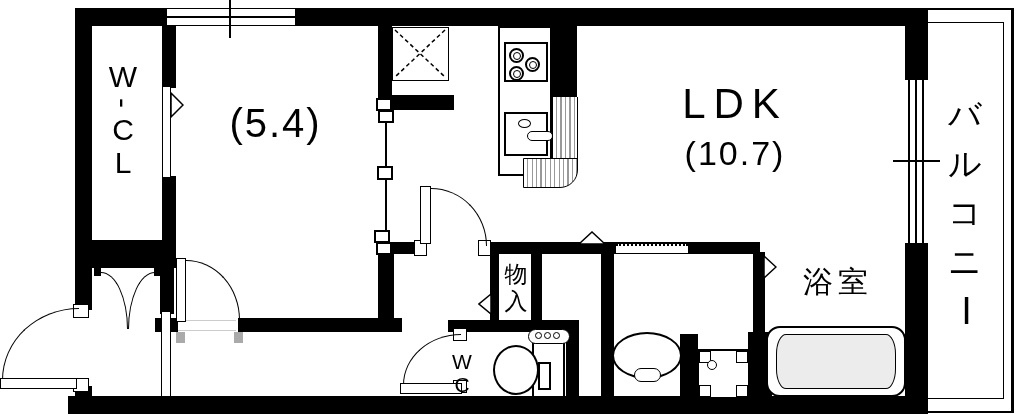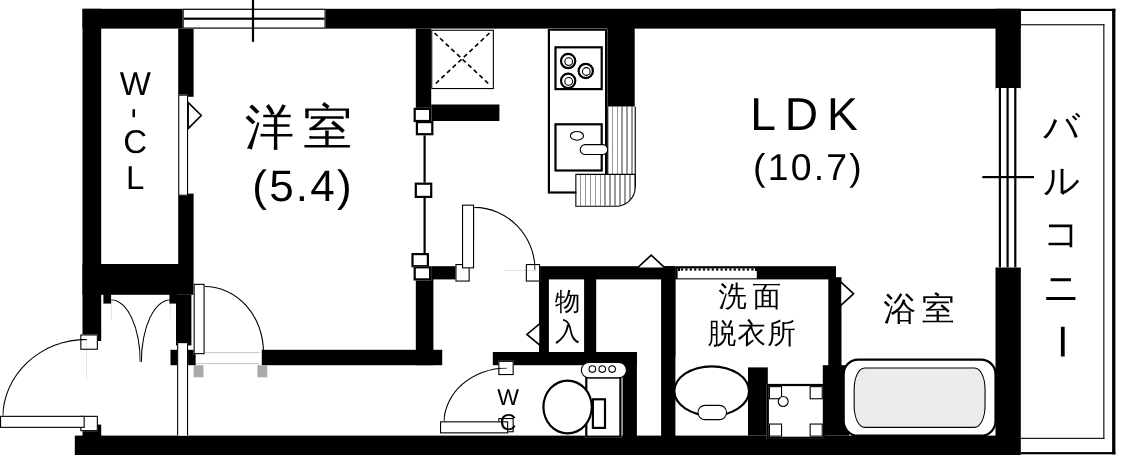--- a/index.html
+++ b/index.html
@@ -173,21 +173,20 @@
   <div class="abs" style="left:776px;top:334px;width:120px;height:55px;background:#ececec;border:1.5px solid #000;border-radius:10px/20px;box-sizing:border-box"></div>
 
   <div class="lbl vstack" style="left:103px;top:60px;width:40px;font-size:30px;line-height:33px">
     <span>W</span>
     <span class="rot90" style="height:20px;line-height:20px">-</span>
     <span>C</span>
     <span>L</span>
   </div>
 
   <div class="lbl" style="left:168px;top:92px;width:215px">
-    <div style="font-size:45px;letter-spacing:8px">洋室</div>
     <div style="font-size:40px;margin-top:10px;letter-spacing:2px">(5.4)</div>
   </div>
 
   <div class="lbl" style="left:640px;top:82px;width:190px">
     <div style="font-size:42px;letter-spacing:8px">LDK</div>
     <div style="font-size:34px;margin-top:10px;letter-spacing:2px">(10.7)</div>
   </div>
 
   <div class="lbl vstack" style="left:942px;top:90px;width:46px;font-size:33px;line-height:49px">
     <span>バ</span>
@@ -203,20 +202,16 @@
     <span>物</span>
     <span>入</span>
   </div>
 
 
   <div class="lbl vstack" style="left:448px;top:350px;width:28px;font-size:21px;line-height:23px">
     <span>W</span>
     <span>C</span>
   </div>
 
-  <div class="lbl" style="left:614px;top:256px;width:140px">
-    <div style="font-size:26px;letter-spacing:5px">洗面</div>
-    <div style="font-size:26px;margin-top:7px;letter-spacing:1px">脱衣所</div>
-  </div>
 
   <div class="lbl" style="left:789px;top:266px;width:98px;font-size:30px;letter-spacing:5px">浴室</div>
 
 </div>
 
 </body></html>

